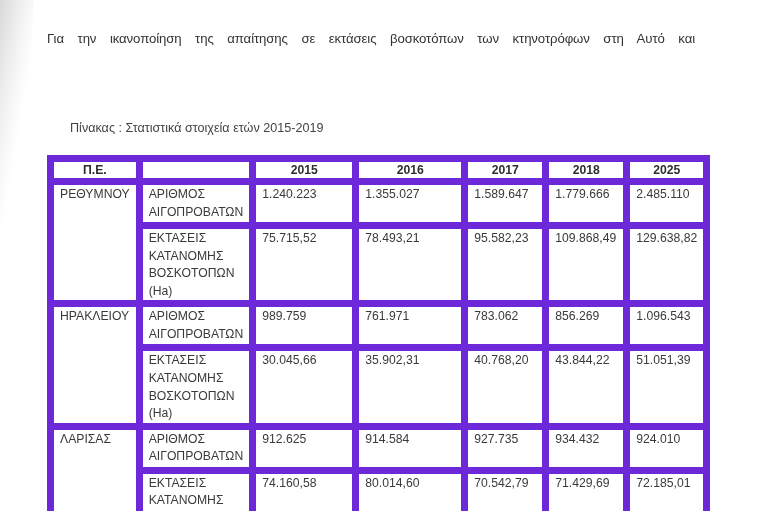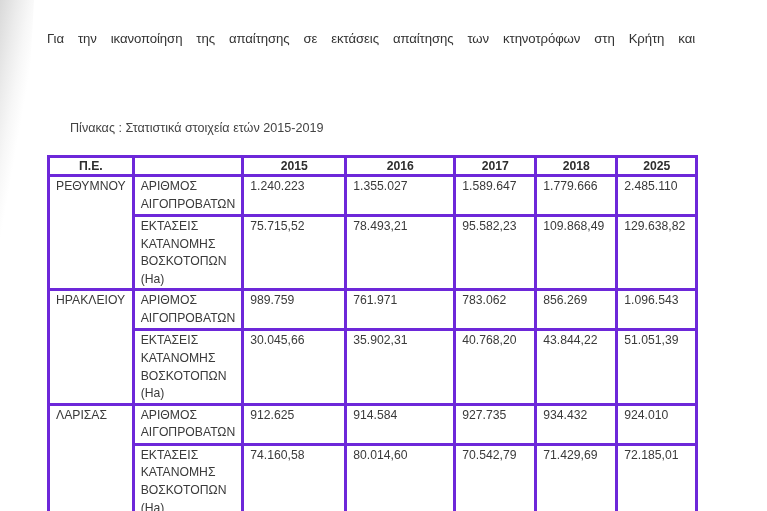--- a/index.html
+++ b/index.html
@@ -25,21 +25,21 @@
     .caption {
       position: absolute; left: 52px; top: 121px;
       font-size: 12.6px; color: #444; margin-left: 18px;
     }
     table {
       position: absolute; left: 47px; top: 155px;
       border-collapse: collapse; table-layout: fixed;
       font-size: 12.2px; color: #3a3a3a;
     }
     td, th {
-      border: 3px solid #6d28d9; vertical-align: top;
+      border: 7px solid #6d28d9; vertical-align: top;
       padding: 1px 6px 0 6px; line-height: 17.6px; text-align: left;
     }
     th { font-weight: bold; text-align: center; padding: 0 4px; line-height: 16px; color: #2e2e2e; }
     col.c-pe { width: 84px; }
     col.c-ind { width: 109px; }
     col.c-y1 { width: 103px; }
     col.c-y2 { width: 109px; }
     col.c-y3 { width: 81px; }
     col.c-y4 { width: 81px; }
     col.c-y5 { width: 80px; }
@@ -47,21 +47,21 @@
     td.ind { white-space: normal; margin-top: 29px; }
     tr.r-count td { height: 36px; }
     tr.r-area td { height: 69px; }
   </style>
 </head>
 <body>
 
 <div class="page-shadow"></div>
 
 <div class="para">
-  <span>Για την ικανοποίηση της απαίτησης σε εκτάσεις απαίτησης των κτηνοτρόφων στη Κρήτη και</span>
+  <span>Για την ικανοποίηση της απαίτησης σε εκτάσεις βοσκοτόπων των κτηνοτρόφων στη Αυτό και</span>
 </div>
 
 <div class="caption">Πίνακας : Στατιστικά στοιχεία ετών 2015-2019</div>
 
 <table>
   <colgroup>
     <col class="c-pe">
       <col class="c-ind">
       <col class="c-y1">
       <col class="c-y2">

